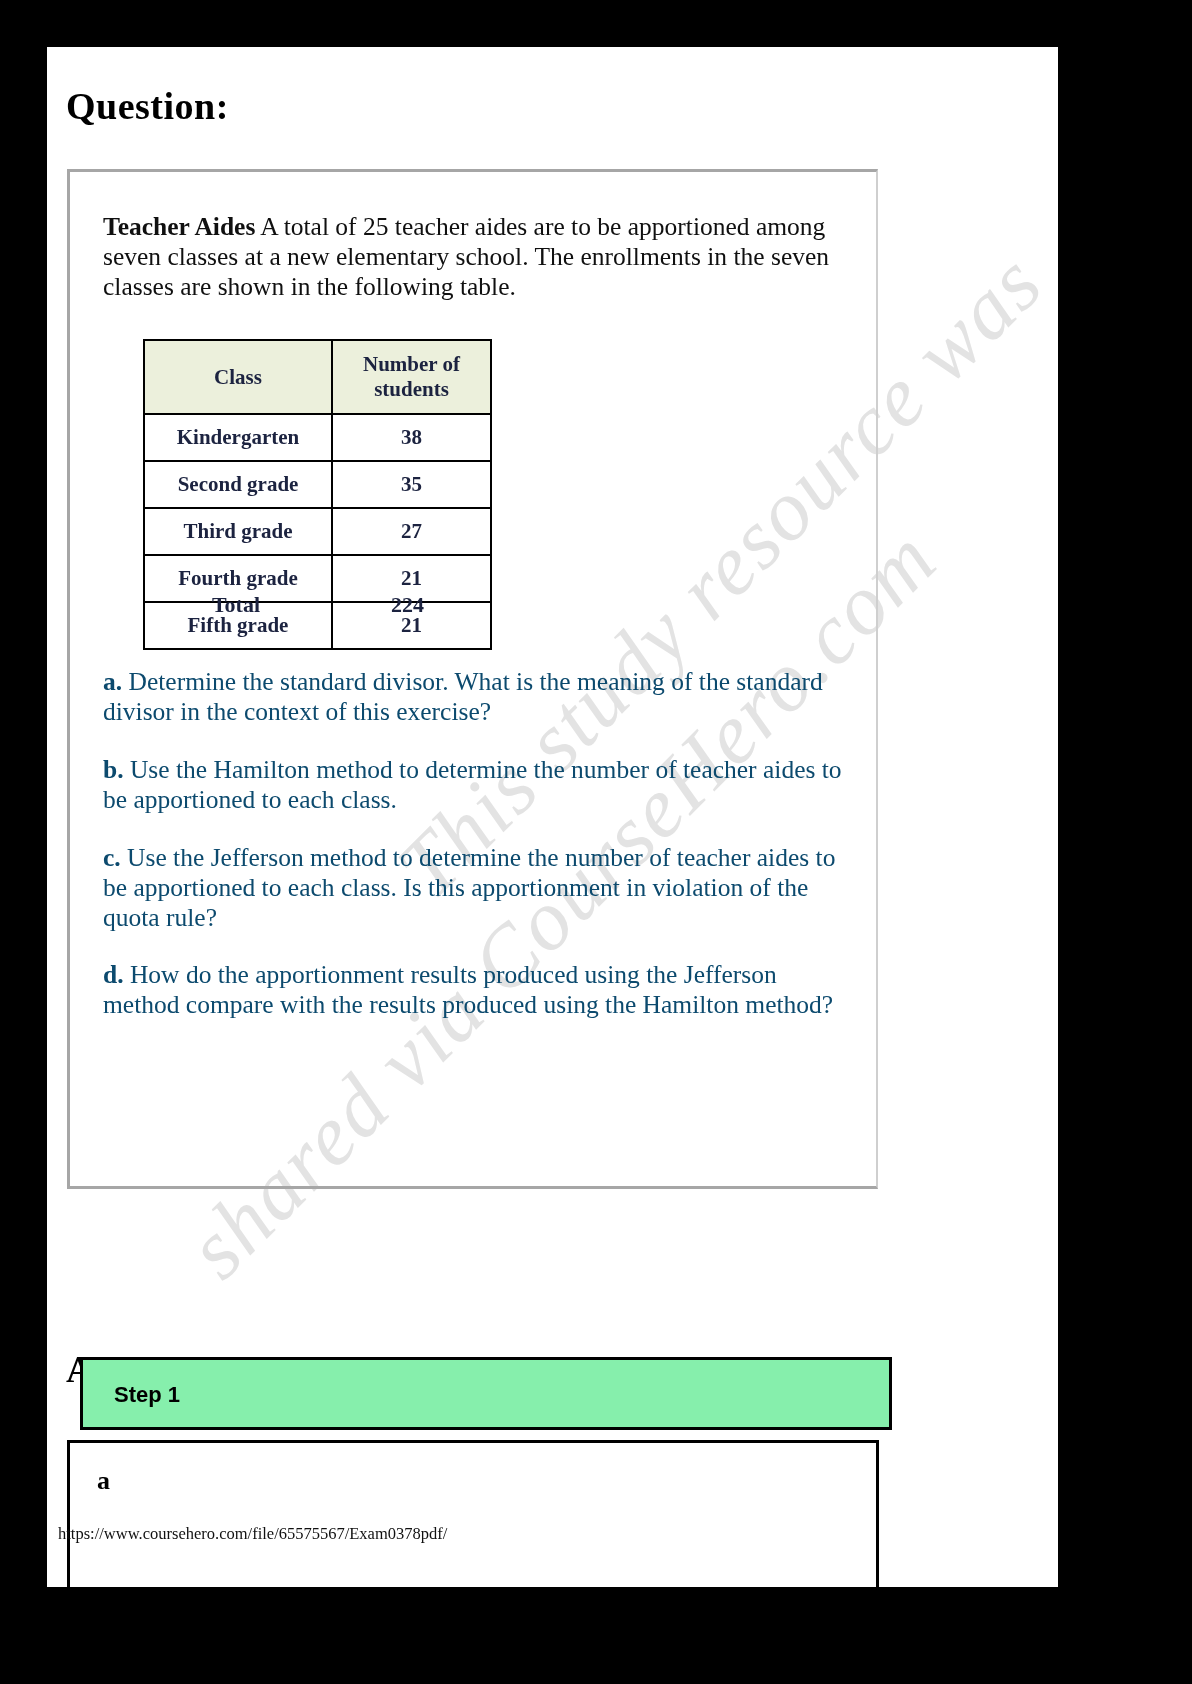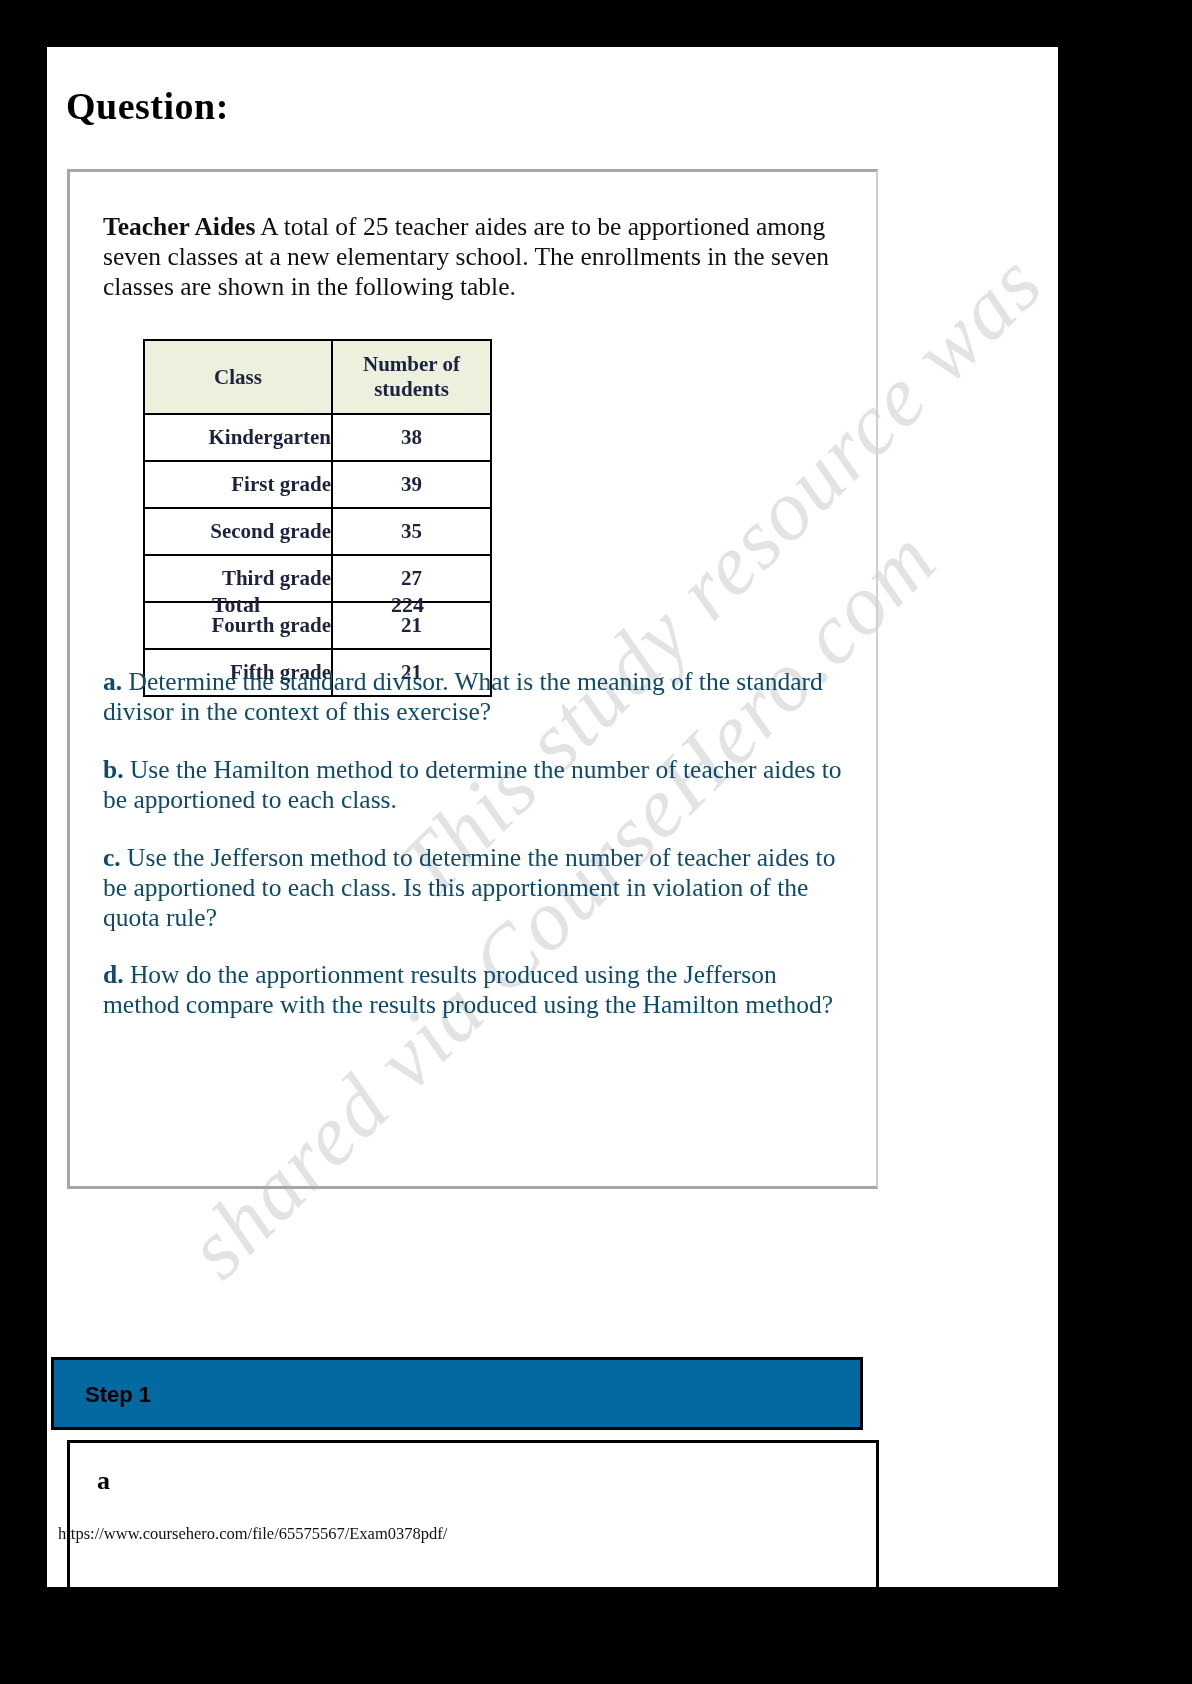--- a/index.html
+++ b/index.html
@@ -134,21 +134,21 @@
   }
   table.enroll th.col-class { width: 186px; }
   table.enroll th.col-num   { width: 157px; }
   table.enroll tbody td {
     height: 45px;
     background: #ffffff;
     font-weight: bold;
     vertical-align: middle;
   }
   table.enroll tbody td.cls {
-    text-align: right;
+    text-align: center;
   }
   #total-row {
     position: absolute;
     left: 73px;
     top: 420px;
     width: 347px;
     font-family: "Liberation Serif", serif;
     font-size: 22px;
     color: #1c2340;
     font-weight: bold;
@@ -175,27 +175,27 @@
   
   #answer-heading {
     position: absolute;
     left: 19px;
     top: 1300px;
     text-align: right;
   }
 
   #step-box {
     position: absolute;
-    left: 4px;
+    left: 33px;
     top: 1310px;
     width: 812px;
     height: 73px;
     border: 3px solid #000000;
     box-sizing: border-box;
-    background: #0369a1;
+    background: #86efac;
   }
   #step-label {
     position: absolute;
     left: 31px;
     top: 22px;
     font-family: "Liberation Sans", sans-serif;
     font-weight: bold;
     font-size: 22px;
     color: #000;
   }
@@ -267,24 +267,20 @@
               <th class="col-class">Class</th>
               <th class="col-num"><span>Number of</span><br><span>students</span></th>
             </tr>
           </thead>
           <tbody id="enroll-body">
             <tr>
                 <td class="cls">Kindergarten</td>
                 <td>38</td>
               </tr>
             <tr>
-                <td class="cls">First grade</td>
-                <td>39</td>
-              </tr>
-            <tr>
                 <td class="cls">Second grade</td>
                 <td>35</td>
               </tr>
             <tr>
                 <td class="cls">Third grade</td>
                 <td>27</td>
               </tr>
             <tr>
                 <td class="cls">Fourth grade</td>
                 <td>21</td>

